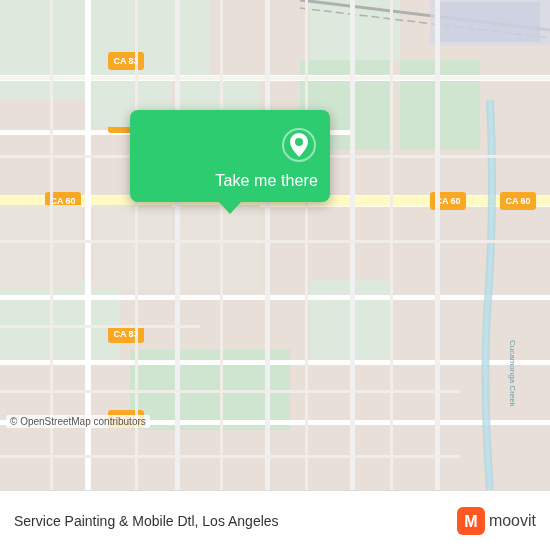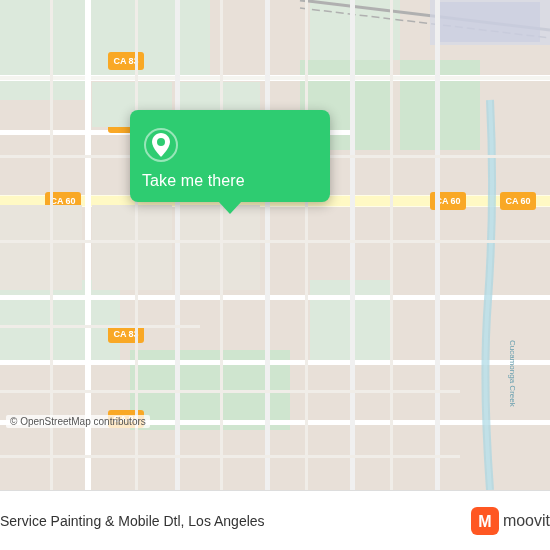--- a/index.html
+++ b/index.html
@@ -30,21 +30,21 @@
     #popup-card {
       position: absolute;
       top: 110px;
       left: 130px;
       width: 200px;
       background: #2ecc71;
       border-radius: 8px;
       padding: 16px 12px 12px 12px;
       display: flex;
       flex-direction: column;
-      align-items: flex-start;
+      align-items: flex-end;
       box-shadow: 0 3px 12px rgba(0,0,0,0.3);
       z-index: 10;
     }
 
     #popup-card::after {
       content: '';
       position: absolute;
       bottom: -12px;
       left: 50%;
       transform: translateX(-50%);
@@ -69,21 +69,21 @@
       letter-spacing: 0.1px;
     }
 
     
     #bottom-bar {
       width: 550px;
       height: 60px;
       background: #fff;
       display: flex;
       align-items: center;
-      padding: 0 0;
+      padding: 0 14px;
       border-top: 1px solid #ddd;
       position: relative;
     }
 
     #attribution {
       position: absolute;
       bottom: 62px;
       left: 6px;
       font-size: 10px;
       color: #555;

